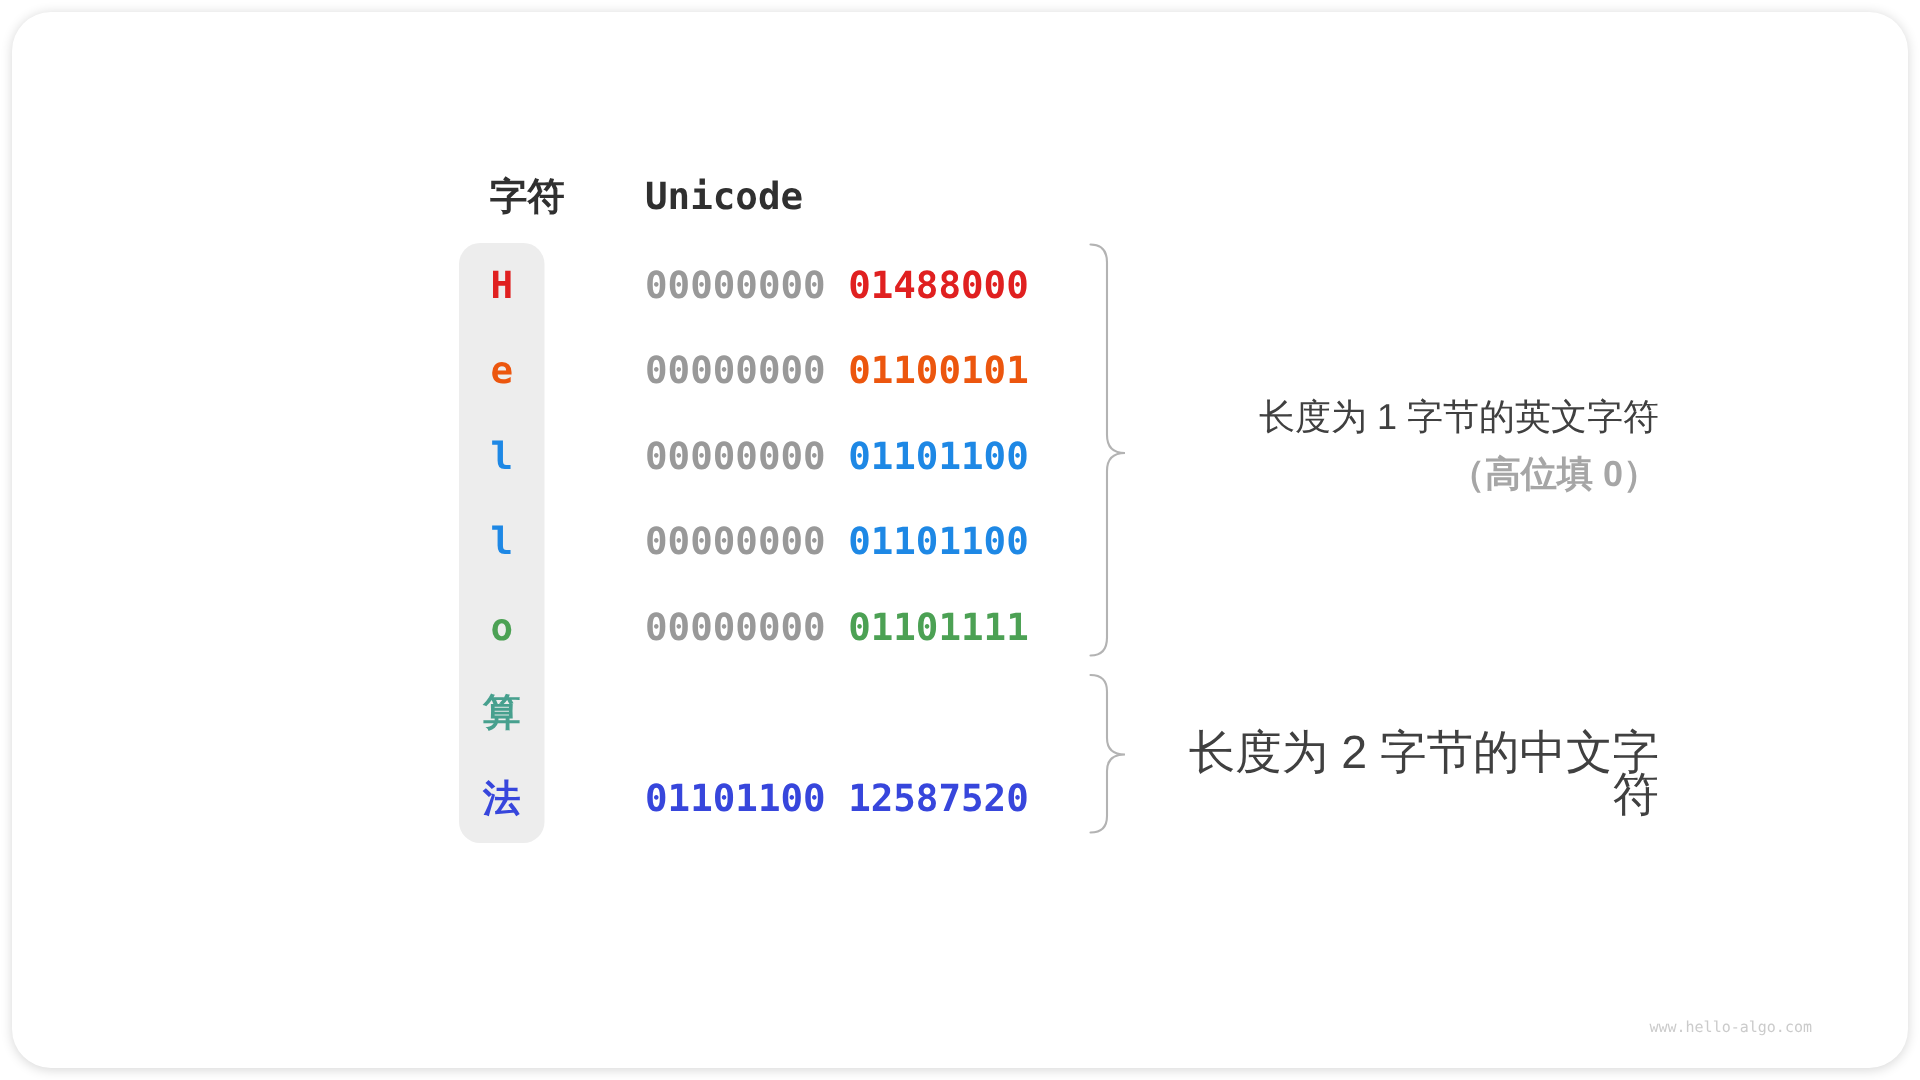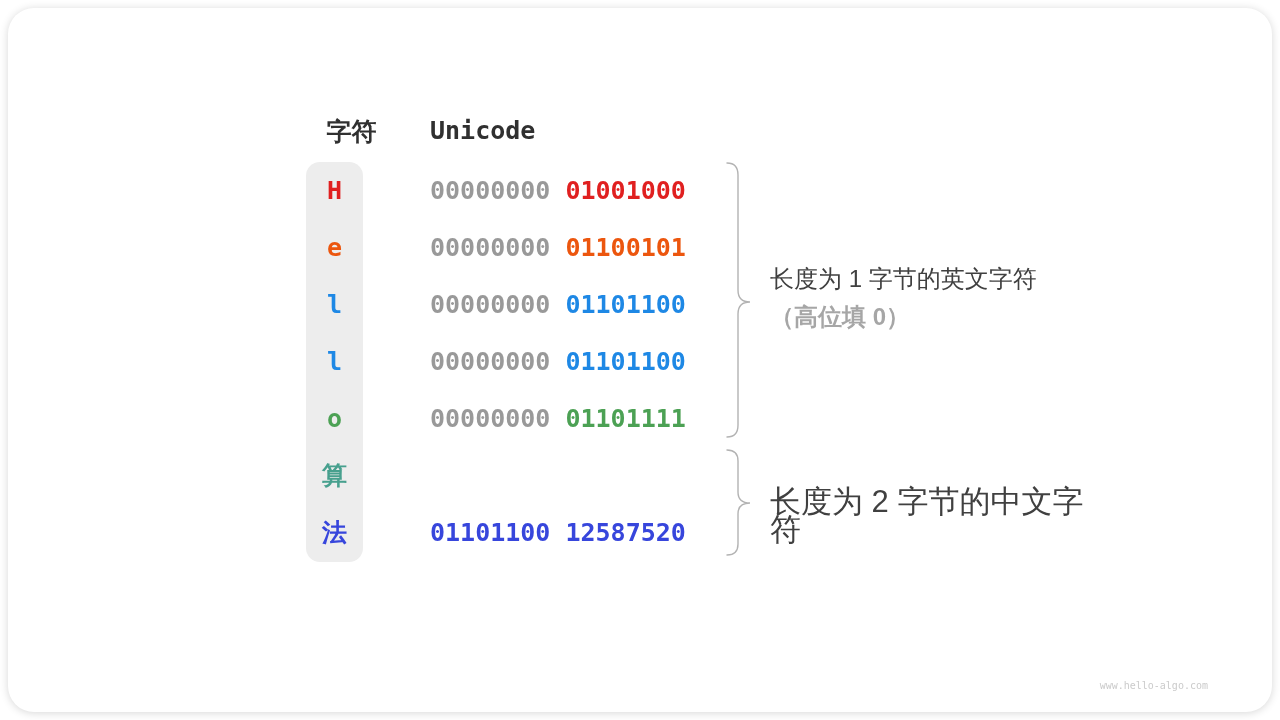--- a/index.html
+++ b/index.html
@@ -21,40 +21,40 @@
     font-weight:bold;font-size:25px;
   }
   .bytes{
     position:absolute;left:124px;top:50%;transform:translateY(-50%);
     font-family:"DejaVu Sans Mono",monospace;font-weight:bold;font-size:25px;
     white-space:nowrap;
   }
   .hi{margin-right:15px;}
   .brace-svg{position:absolute;left:710px;top:145px;}
   .brace{fill:none;stroke:#b3b3b3;stroke-width:1.4px;stroke-linecap:round;}
-  .note{position:absolute;left:762px;width:336px;text-align:left;font-family:"Liberation Sans",sans-serif;color:#404040;}
+  .note{position:absolute;left:762px;width:336px;text-align:right;font-family:"Liberation Sans",sans-serif;color:#404040;}
   .note-en{top:252px;font-size:24px;line-height:38px;font-weight:500;}
   .note-en .sub{color:#a6a6a6;font-weight:bold;}
   .note-zh{top:480px;font-size:31px;line-height:28px;font-weight:500;}
   .watermark{position:absolute;right:64px;top:672px;font-family:"DejaVu Sans Mono",monospace;font-size:10px;color:#cbcbcb;}
 </style>
 </head>
 <body>
 
 <div class="card">
 
   <div class="hdr hdr-char">字符</div>
   <div class="hdr hdr-unicode">Unicode</div>
 
   <div class="char-col"></div>
 
   <div class="rows">
     <div class="row">
       <span class="ch" style="color: rgb(224, 32, 32);">H</span>
-      <span class="bytes"><span class="hi" style="color: rgb(153, 153, 153);">00000000</span><span class="lo" style="color: rgb(224, 32, 32);">01001000</span></span>
+      <span class="bytes"><span class="hi" style="color: rgb(153, 153, 153);">00000000</span><span class="lo" style="color: rgb(224, 32, 32);">01488000</span></span>
     </div>
     <div class="row">
       <span class="ch" style="color: rgb(236, 86, 14);">e</span>
       <span class="bytes"><span class="hi" style="color: rgb(153, 153, 153);">00000000</span><span class="lo" style="color: rgb(236, 86, 14);">01100101</span></span>
     </div>
     <div class="row">
       <span class="ch" style="color: rgb(30, 136, 229);">l</span>
       <span class="bytes"><span class="hi" style="color: rgb(153, 153, 153);">00000000</span><span class="lo" style="color: rgb(30, 136, 229);">01101100</span></span>
     </div>
     <div class="row">

